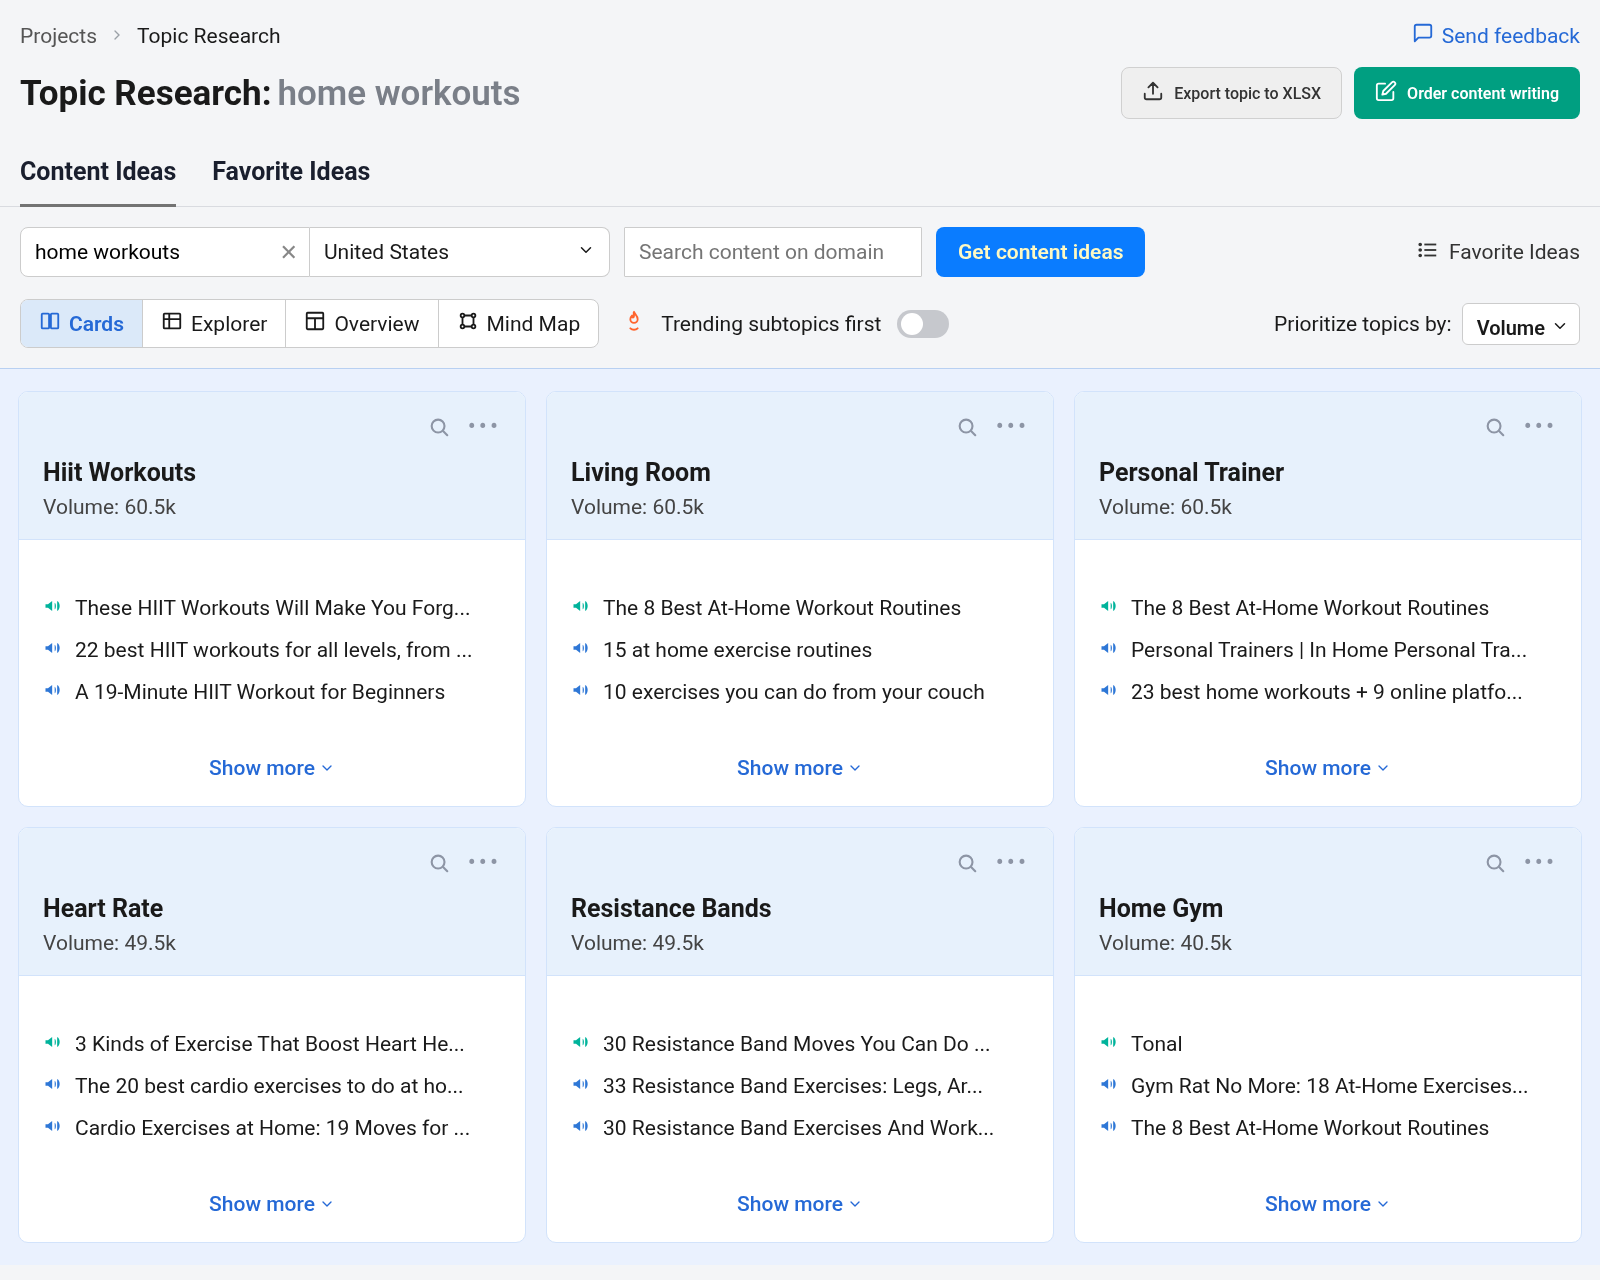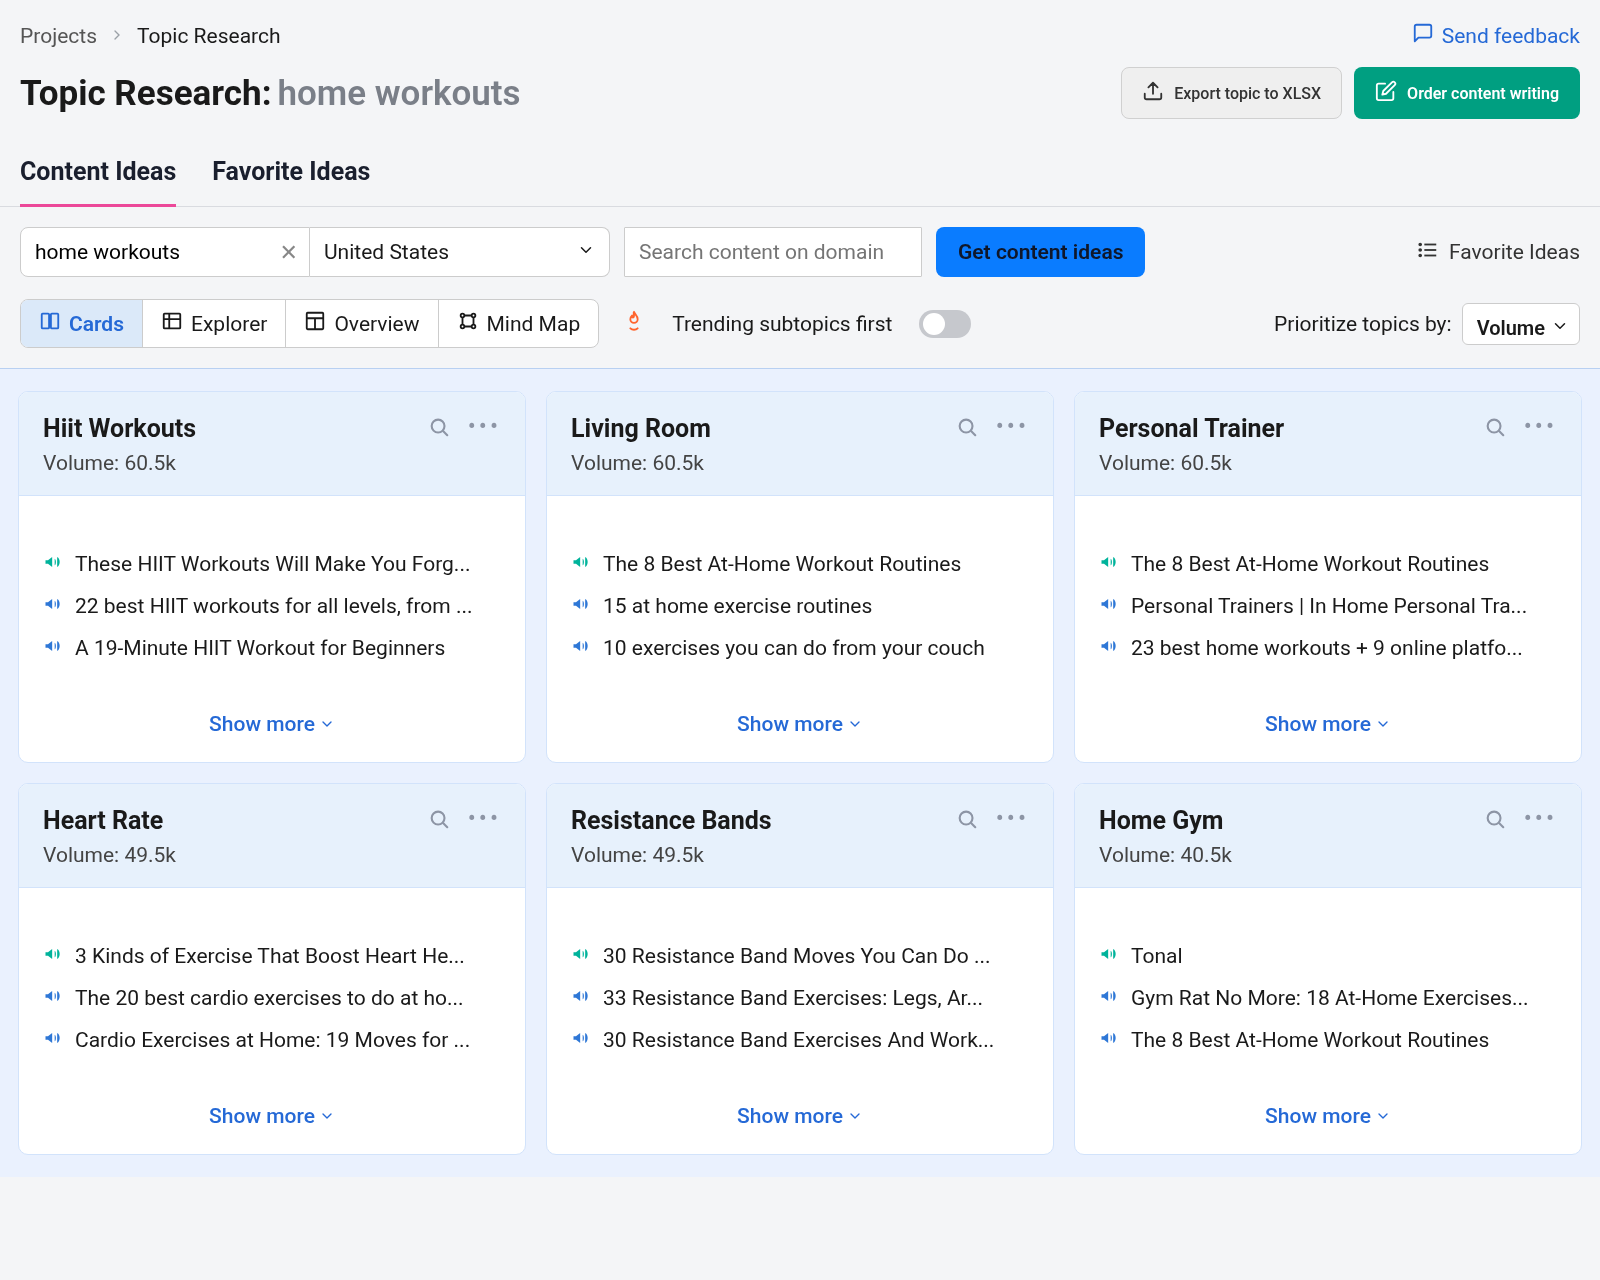--- a/index.html
+++ b/index.html
@@ -19,59 +19,59 @@
   .title-block .topic { color: #7a7f88; font-weight: 600; }
   .title-actions { display: flex; gap: 12px; }
   .btn { display: inline-flex; align-items: center; gap: 10px; padding: 12px 20px; border-radius: 8px; font-size: 16px; font-weight: 500; cursor: pointer; border: 1px solid transparent; }
   .btn-secondary { background: #efefef; color: #333; border: 1px solid #d0d0d0; }
   .btn-primary-green { background: #009f81; color: #fff; font-weight: 600; }
   .btn svg { width: 22px; height: 22px; }
 
   
   .tabs-row { border-bottom: 1px solid #d9dbe0; padding: 0 20px; display: flex; gap: 36px; }
   .tab { padding: 14px 0 18px 0; font-size: 25px; font-weight: 700; color: #1a1f2e; cursor: pointer; border-bottom: 3px solid transparent; margin-bottom: -1px; }
-  .tab.active { border-bottom: 3px solid #ec4899; }
+  .tab.active { border-bottom: 3px solid #737373; }
 
   
   .filter-row { display: flex; align-items: center; gap: 14px; padding: 20px 20px 16px 20px; }
   .input-wrap { position: relative; display: flex; align-items: center; }
   .topic-input { width: 290px; height: 50px; padding: 0 40px 0 14px; border: 1px solid #ccc; border-radius: 8px; font-size: 21px; background: #fff; }
   .topic-clear { position: absolute; right: 12px; color: #888; font-size: 22px; cursor: pointer; }
   .country-select { width: 300px; height: 50px; padding: 0 34px 0 14px; border: 1px solid #ccc; border-left: none; border-radius: 0 8px 8px 0; margin-left: -14px; font-size: 21px; background: #fff; position: relative; display: flex; align-items: center; }
   .topic-input { border-radius: 8px 0 0 8px; }
   .country-select .caret { position: absolute; right: 14px; }
   .domain-input { width: 298px; height: 50px; padding: 0 14px; border: 1px solid #ccc; border-radius: 1px; font-size: 21px; background: #fff; color: #888; }
-  .get-btn { height: 50px; padding: 0 22px; background: #0a7cff; color: #0f172a; border: none; border-radius: 8px; font-size: 21px; font-weight: 600; cursor: pointer; }
+  .get-btn { height: 50px; padding: 0 22px; background: #0a7cff; color: #fef9c3; border: none; border-radius: 8px; font-size: 21px; font-weight: 600; cursor: pointer; }
   .spacer { flex: 1; }
   .fav-link { display: flex; align-items: center; gap: 10px; font-size: 21px; color: #333; cursor: pointer; }
   .fav-link svg { width: 22px; height: 22px; }
 
   
   .view-row { display: flex; align-items: center; padding: 6px 20px 20px 20px; gap: 24px; }
   .view-toggle { display: flex; border: 1px solid #ccc; border-radius: 8px; overflow: hidden; background: #fff; }
   .view-opt { display: flex; align-items: center; gap: 8px; padding: 10px 18px; font-size: 21px; cursor: pointer; border-right: 1px solid #ccc; }
   .view-opt:last-child { border-right: none; }
   .view-opt.active { background: #dbe9f9; color: #2569d6; font-weight: 600; }
   .view-opt svg { width: 22px; height: 22px; }
 
-  .trending { display: flex; align-items: center; gap: 27px; font-size: 21px; }
+  .trending { display: flex; align-items: center; gap: 16px; font-size: 21px; }
   .trending svg { width: 22px; height: 22px; color: #ff642d; }
   .toggle-pill { width: 52px; height: 28px; border-radius: 14px; background: #c6c8cd; position: relative; cursor: pointer; }
   .toggle-knob { position: absolute; width: 22px; height: 22px; border-radius: 50%; background: #fff; top: 3px; left: 4px; }
 
   .prioritize { display: flex; align-items: center; gap: 10px; font-size: 21px; }
   .prior-select { height: 42px; padding: 8px 34px 0 14px; border: 1px solid #ccc; border-radius: 6px; background: #fff; font-size: 20px; position: relative; display: flex; align-items: center; font-weight: 600; }
   .prior-select .caret { position: absolute; right: 10px; }
 
   
   .cards-area { background: #eaf1fe; border-top: 1px solid #b8d0f2; padding: 22px 18px; margin-top: 0; }
   .cards-grid { display: grid; grid-template-columns: repeat(3, 1fr); gap: 20px; }
   .card { background: #fff; border: 1px solid #d2e3fb; border-radius: 10px; overflow: hidden; display: flex; flex-direction: column; }
   .card-header { background: #e7f1fc; padding: 22px 24px 20px 24px; border-bottom: 1px solid #d2e3fb; display: flex; justify-content: space-between; align-items: flex-start; }
-  .card-header-left { flex: 1; min-width: 0; }
+  .card-header-left { flex: 1; min-width: 0; margin-top: 44px; }
   .card-title { font-size: 25px; font-weight: 700; margin-bottom: 8px; }
   .card-volume { font-size: 21px; color: #444; }
   .card-header-icons { display: flex; gap: 18px; align-items: center; color: #8d95a5; padding-top: 2px; }
   .card-header-icons svg { width: 22px; height: 22px; cursor: pointer; }
   .dots { letter-spacing: 3px; font-size: 24px; line-height: 14px; cursor: pointer; padding-bottom: 6px; }
 
   .card-body { padding: 56px 24px 16px 24px; flex: 1; }
   .article { display: flex; align-items: flex-start; gap: 12px; font-size: 21px; margin-bottom: 18px; white-space: nowrap; overflow: hidden; text-overflow: ellipsis; }
   .article .mega { flex-shrink: 0; width: 20px; height: 20px; display: inline-flex; }
   .article .txt { overflow: hidden; text-overflow: ellipsis; }

